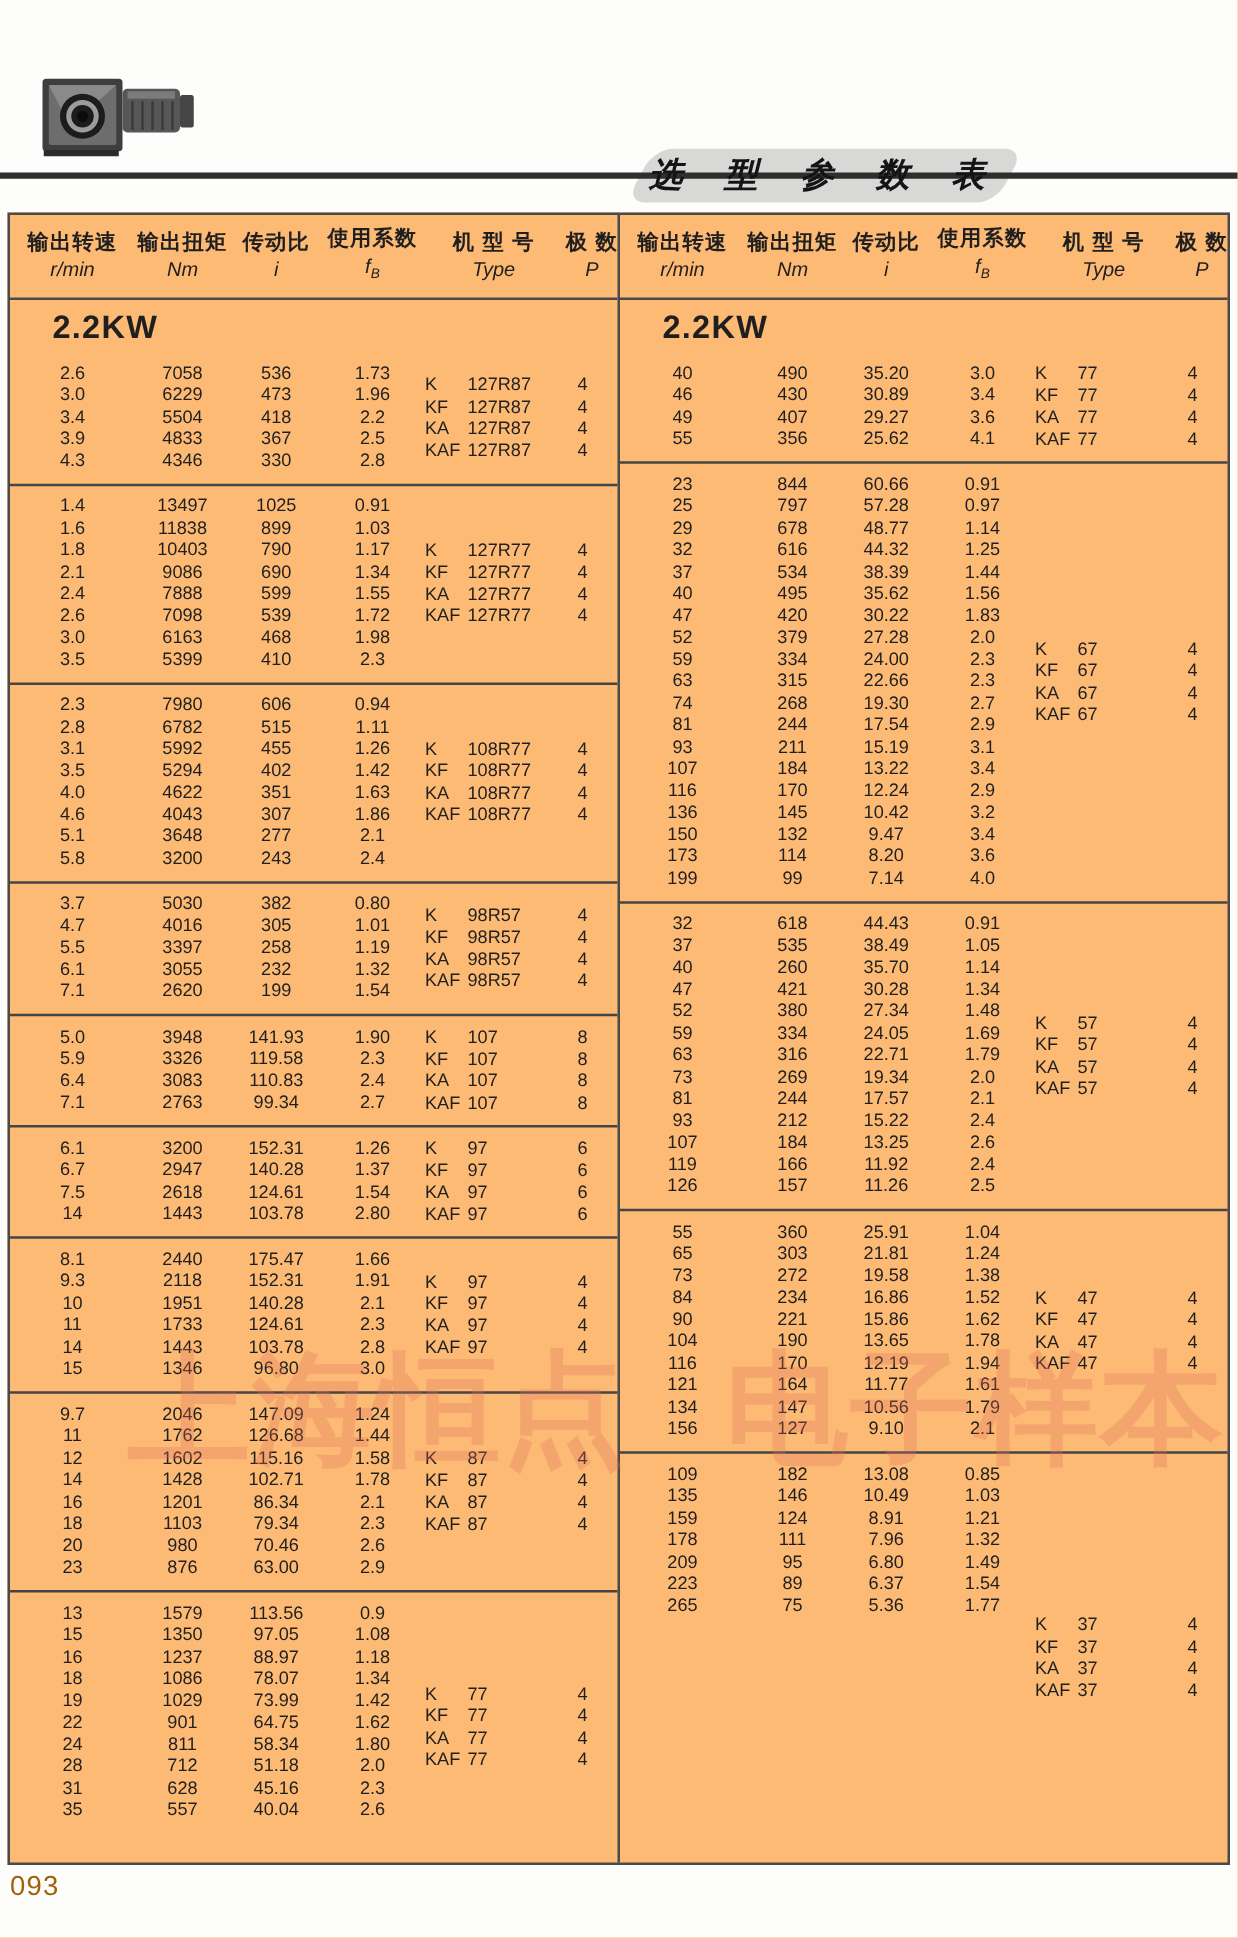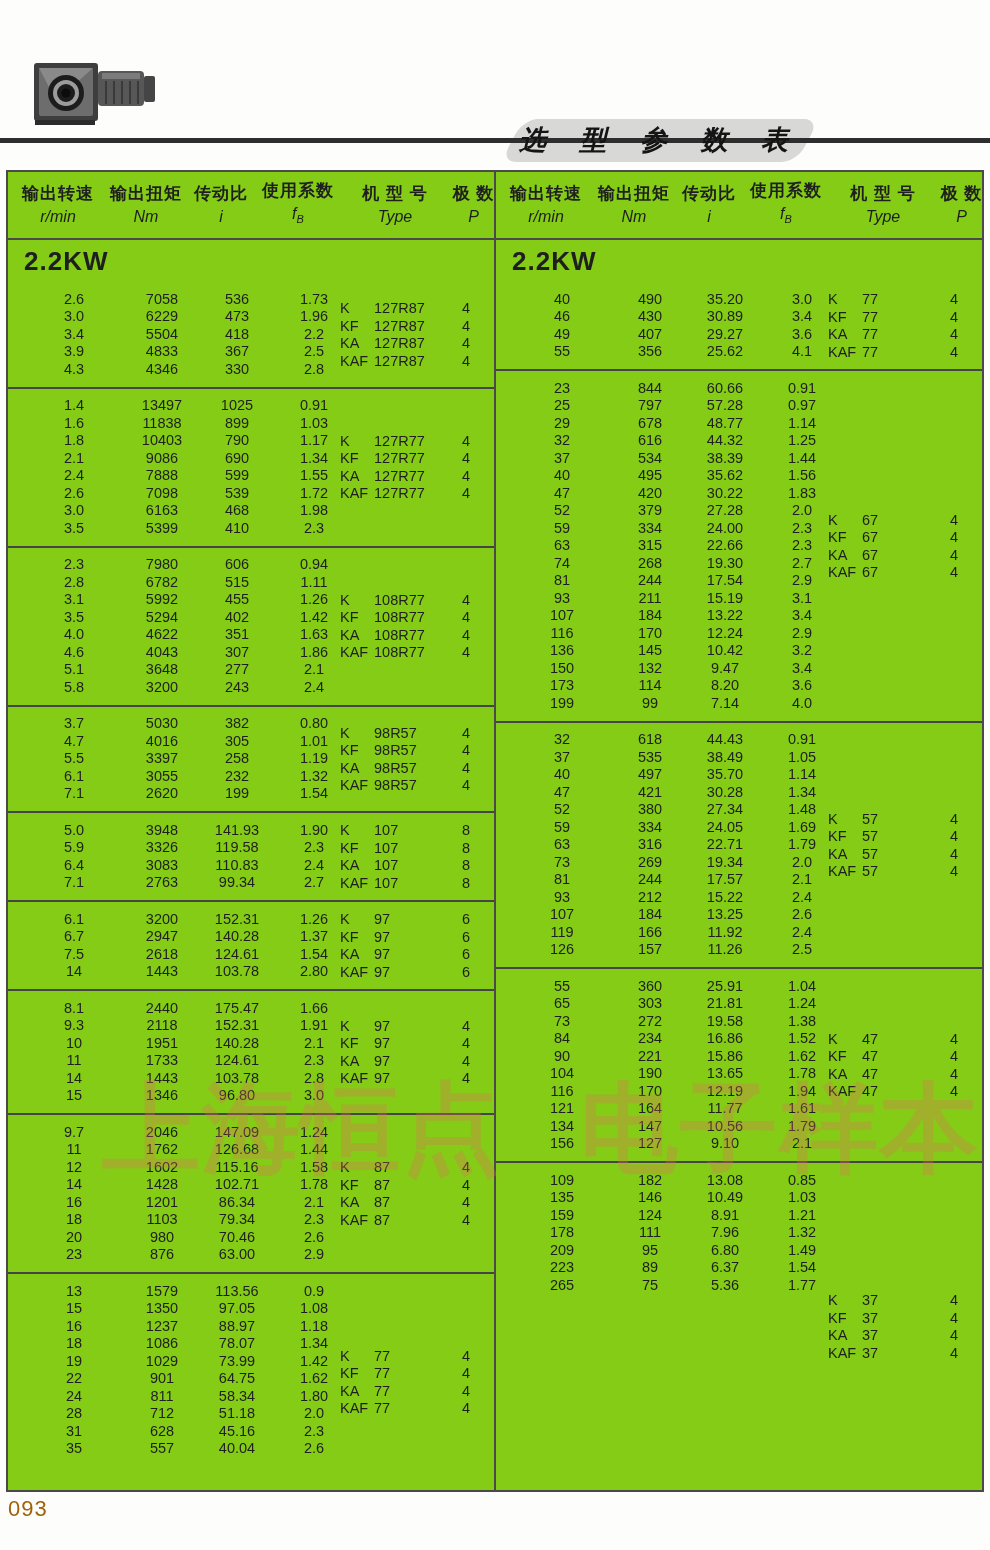--- a/index.html
+++ b/index.html
@@ -9,31 +9,31 @@
     font-family:"Liberation Sans","DejaVu Sans",sans-serif;
     overflow:hidden;
   }
   
   .logo{position:absolute;left:30px;top:56px;width:138px;height:72px;}
   .banner{position:absolute;left:512px;top:71px;width:296px;height:43px;margin-top:48px;}
   .banner-bg{position:absolute;left:0;top:0;right:0;bottom:0;background:var(--banner-bg,#d8d8d7);border-radius:15px;transform:skewX(-28deg);}
   .banner-text{position:relative;z-index:1;text-align:center;line-height:43px;font-size:27px;font-weight:bold;font-style:italic;letter-spacing:13px;color:#141414;white-space:nowrap;}
   .top-rule{position:absolute;left:0;top:138px;width:990px;height:5px;background:#2e2e2e;}
   
-  .sheet{position:absolute;left:6px;top:170px;width:974px;height:1318px;border:2px solid #4a4a4a;display:flex;background:#84cc16;}
+  .sheet{position:absolute;left:6px;top:170px;width:974px;height:1318px;border:2px solid #4a4a4a;display:flex;background:#fdba74;}
   .half{width:50%;display:flex;flex-direction:column;min-width:0;}
   .half.left{border-right:2px solid #4a4a4a;}
   .thead{height:66px;border-bottom:2px solid #4a4a4a;display:grid;grid-template-columns:100px 76px 74px 80px 114px 43px;align-items:center;flex:none;}
   .hcol{text-align:center;}
   .h-cn{font-size:17px;font-weight:bold;letter-spacing:1px;line-height:24px;}
   .h-unit{font-size:16px;line-height:22px;font-style:italic;}
   .h-unit sub{font-size:11px;}
-  .power{height:42px;flex:none;display:flex;align-items:center;padding-left:16px;font-size:26px;font-weight:bold;letter-spacing:1px;}
+  .power{height:42px;flex:none;display:flex;align-items:center;padding-left:34px;font-size:26px;font-weight:bold;letter-spacing:1px;}
   .sections{display:flex;flex-direction:column;flex:1;min-height:0;}
-  .section{position:relative;border-bottom:2px solid #454545;padding:8px 0 9px 16px;flex:none;}
+  .section{position:relative;border-bottom:2px solid #454545;padding:8px 0 9px 0;flex:none;}
   .section:last-child{border-bottom:none;flex:1;border-radius:24px;}
   .row{display:grid;grid-template-columns:100px 76px 74px 80px;height:17.5px;align-items:center;font-size:14.5px;}
   .cell{text-align:center;white-space:nowrap;}
   .types{position:absolute;left:332px;top:50%;transform:translateY(-50%);width:146px;}
   .type-line{display:flex;height:17.5px;align-items:center;font-size:14.5px;}
   .t-prefix{width:34px;text-align:left;}
   .t-model{width:72px;text-align:left;}
   .t-poles{width:40px;text-align:center;}
   
   .watermark{
@@ -918,21 +918,21 @@
               <span class="cell">0.91</span>
             </div>
             <div class="row">
               <span class="cell">37</span>
               <span class="cell">535</span>
               <span class="cell">38.49</span>
               <span class="cell">1.05</span>
             </div>
             <div class="row">
               <span class="cell">40</span>
-              <span class="cell">497</span>
+              <span class="cell">260</span>
               <span class="cell">35.70</span>
               <span class="cell">1.14</span>
             </div>
             <div class="row">
               <span class="cell">47</span>
               <span class="cell">421</span>
               <span class="cell">30.28</span>
               <span class="cell">1.34</span>
             </div>
             <div class="row">

